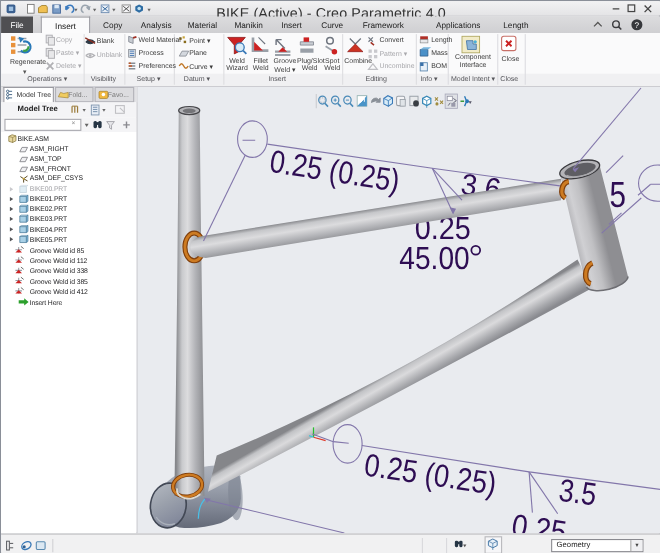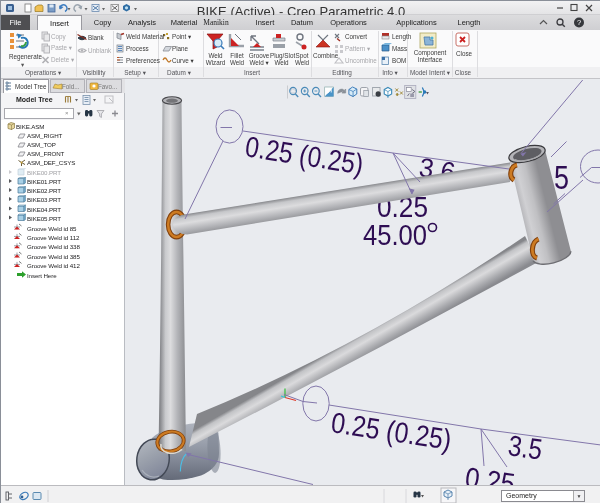--- a/index.html
+++ b/index.html
@@ -68,24 +68,24 @@
       <path d="M32,4 l6,6 m0,-6 l-6,6" stroke="#444" stroke-width="1.2"></path>
     </svg>
   </div>
 
   <div id="tabs">
     <div class="tab file" style="left:0;width:29px;">File</div>
     <div class="tab active" style="left:36px;width:45px;">Insert</div>
     <div class="tab" style="left:84px;width:35px;">Copy</div>
     <div class="tab" style="left:122px;width:38px;">Analysis</div>
     <div class="tab" style="left:163px;width:40px;">Material</div>
-    <div class="tab" style="left:196px;width:38px;font-family:Liberation Serif, serif;">Manikin</div>
+    <div class="tab" style="left:206px;width:38px;">Manikin</div>
     <div class="tab" style="left:247px;width:34px;">Insert</div>
-    <div class="tab" style="left:285px;width:32px;">Datum</div>
-    <div class="tab" style="left:320px;width:55px;">Operations</div>
+    <div class="tab" style="left:285px;width:32px;">Curve</div>
+    <div class="tab" style="left:320px;width:55px;">Framework</div>
     <div class="tab" style="left:385px;width:61px;">Applications</div>
     <div class="tab" style="left:444px;width:48px;">Length</div>
     <svg class="abs" style="right:8px;top:0;" width="56" height="15" viewBox="0 0 56 15">
       <path d="M3,9 l3.5,-3.5 L10,9" fill="none" stroke="#555" stroke-width="1.2"></path>
       <circle cx="23" cy="7" r="3" fill="none" stroke="#3b3b3f" stroke-width="1.3"></circle>
         <path d="M25.2,9.2 l2.6,2.6" stroke="#3b3b3f" stroke-width="1.4"></path>
       <circle cx="42" cy="7.5" r="5" fill="#36383c"></circle>
         <text x="42" y="10" text-anchor="middle" font-size="7.5" fill="#fff" font-family="Liberation Sans,sans-serif">?</text>
     </svg>
   </div>

